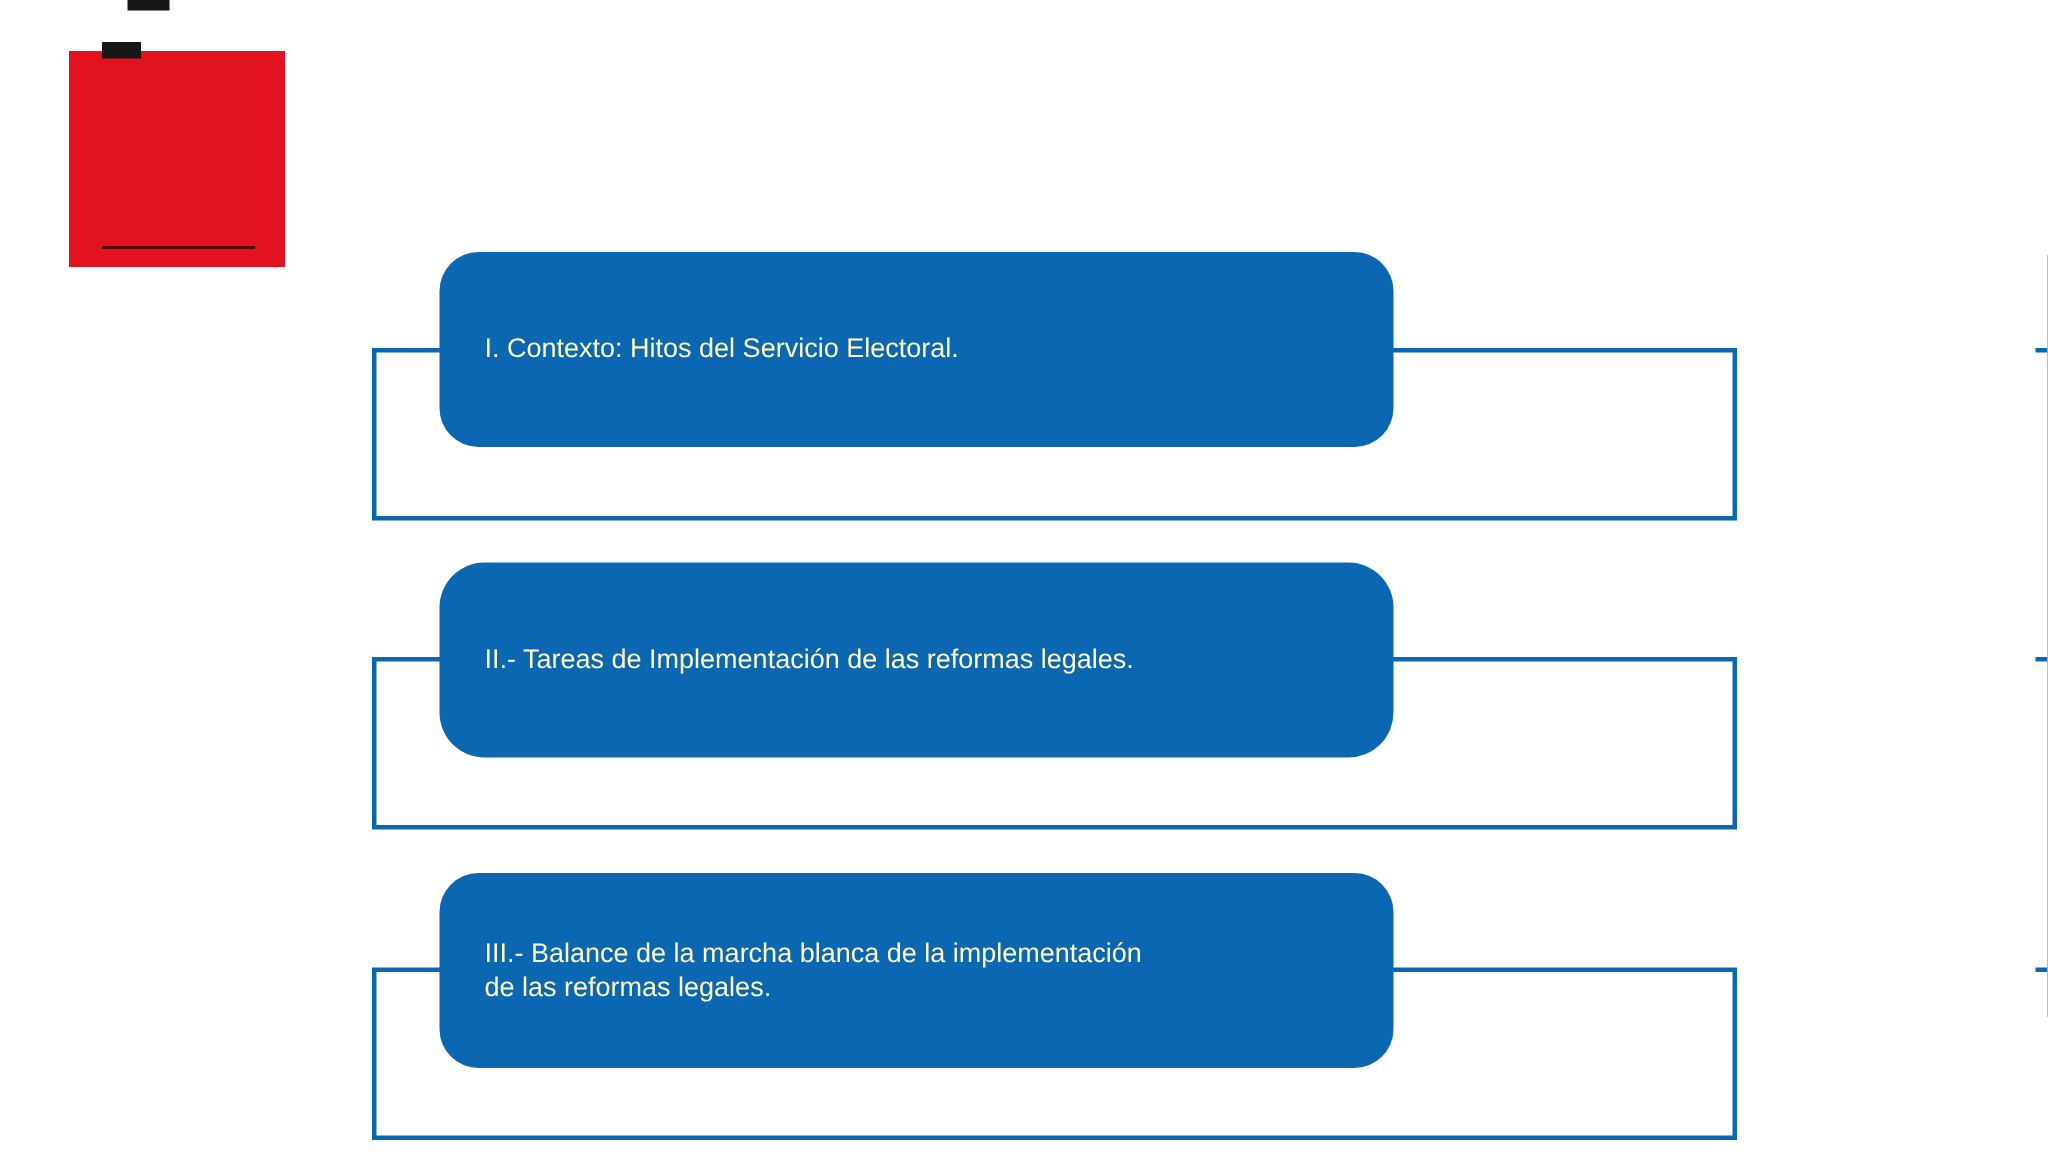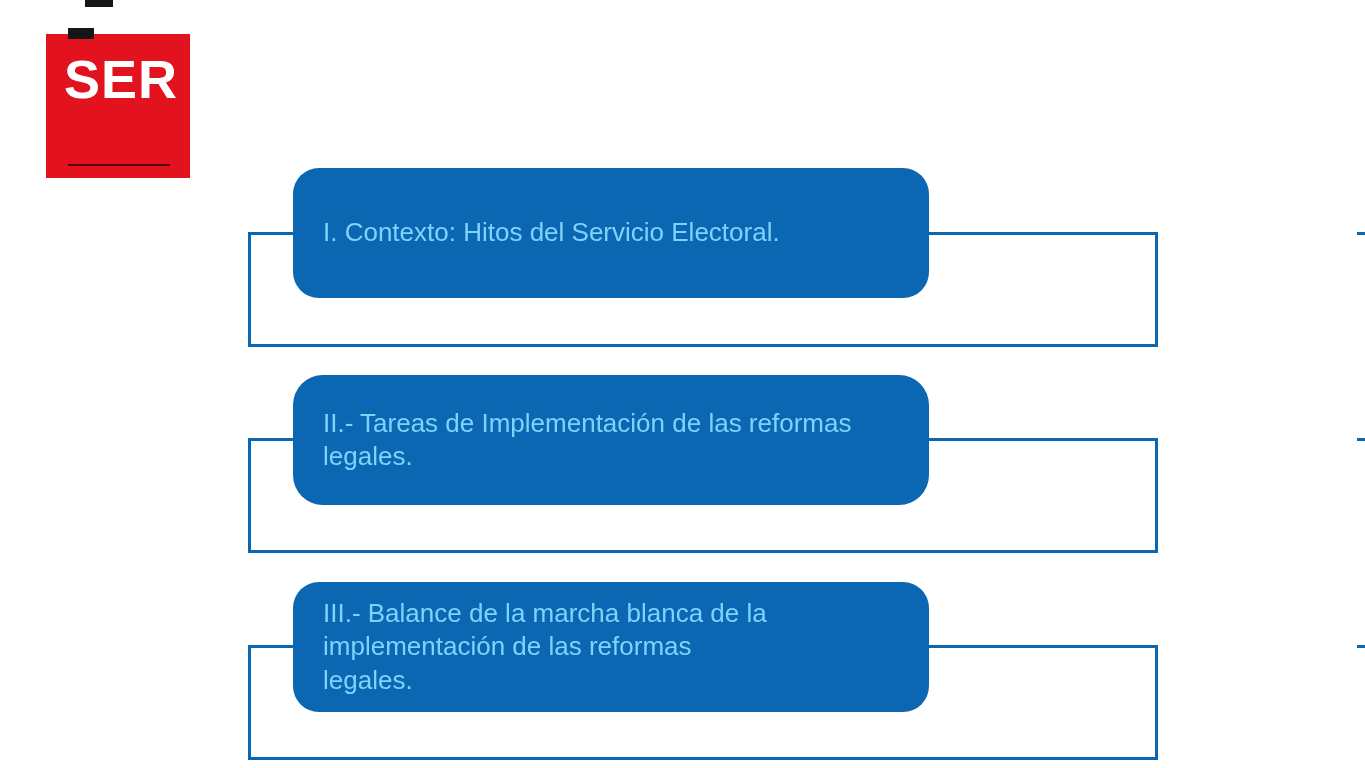--- a/index.html
+++ b/index.html
@@ -34,43 +34,40 @@
     position:absolute;left:248px;width:910px;height:115px;
     border:3px solid #0b67b2;background:transparent;
   }
   .bluebox{
     position:absolute;left:293px;width:636px;height:130px;
     background:#0b67b2;border-radius:26px;
     display:flex;align-items:center;
     padding:0 20px 0 30px;
   }
   .box-label{
-    color:#7dd3fc;font-size:26px;line-height:1.28;font-weight:400;
+    color:#fef9c3;font-size:18px;line-height:1.28;font-weight:400;
   }
   .group.g3 .box-label{max-width:455px;}
   .edge-dash{
     position:absolute;left:1357px;width:8px;height:3px;background:#0b67b2;
   }
   
   .g1 .outline{top:232px;} .g1 .bluebox{top:168px;} .g1 .edge-dash{top:232px;}
   .g2 .outline{top:438px;} .g2 .bluebox{top:375px;border-radius:30px;} .g2 .edge-dash{top:438px;}
   .g3 .outline{top:645px;} .g3 .bluebox{top:582px;} .g3 .edge-dash{top:645px;}
 </style>
 </head>
 <body>
 
 <div class="slide">
 
   <div class="logo">
     <div class="logo-mark-top"></div>
     <div class="logo-red"></div>
     <div class="logo-mark-mid"></div>
-    <div class="logo-line">
-      <span>SER</span>
-    </div>
     <div class="logo-underline"></div>
   </div>
 
 
   <div class="group g1">
     <div class="outline"></div>
     <div class="bluebox">
       <span class="box-label">I. Contexto: Hitos del Servicio Electoral.</span>
     </div>
     <div class="edge-dash"></div>

